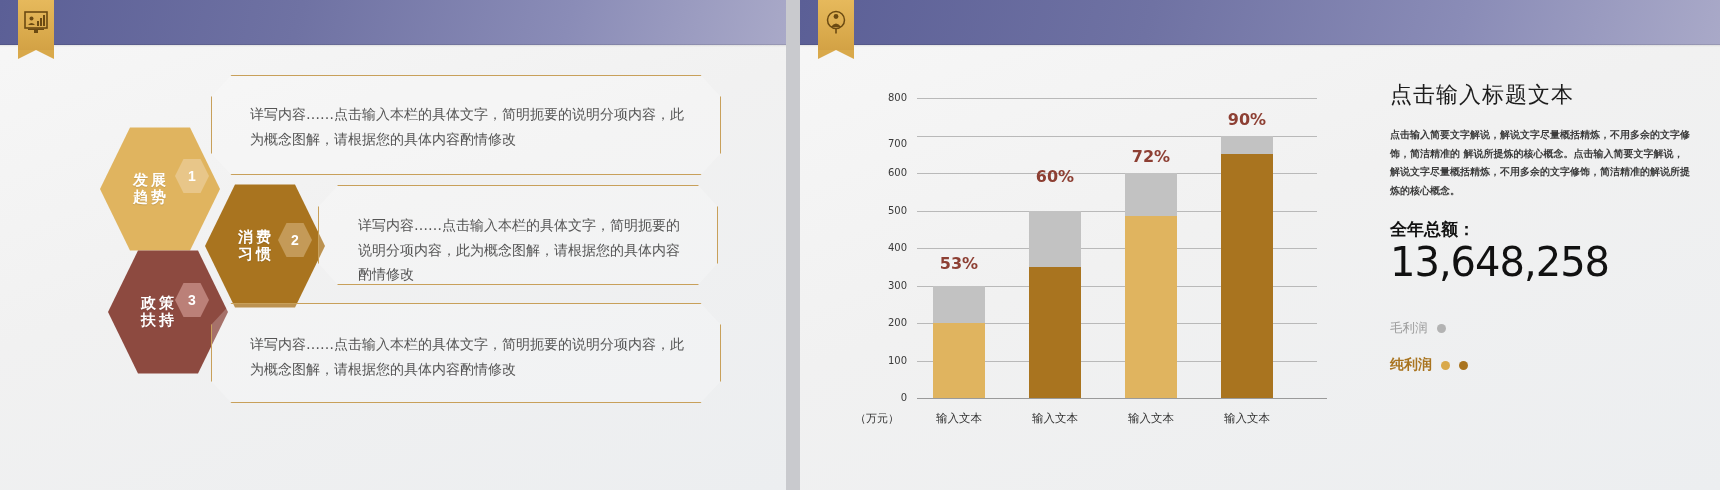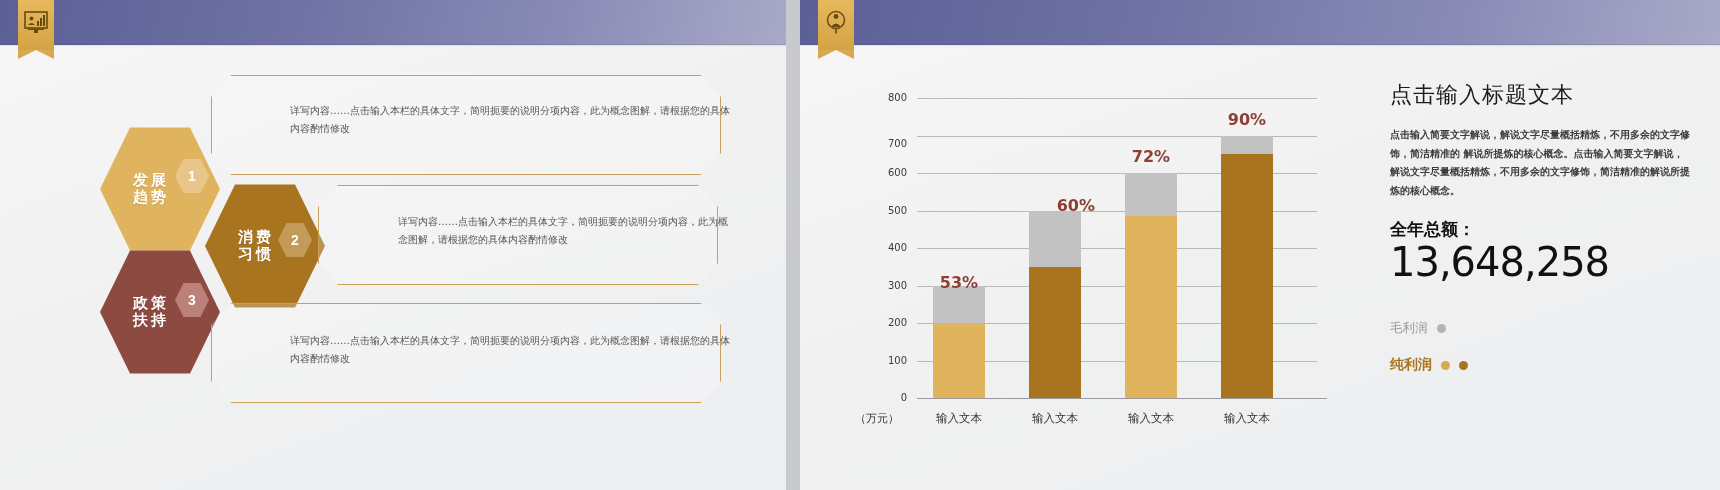--- a/index.html
+++ b/index.html
@@ -65,23 +65,22 @@
 
   
   .callout{
     position:absolute;
     border:1px solid #c8a05a;
     background:rgba(255,255,255,0.22);
     box-sizing:border-box;
   }
   .callout-txt{
     position:absolute;
-    color:#555;font-size:10px;line-height:1.75;
-    font-family:"DejaVu Sans","Liberation Sans",sans-serif;
-    margin-left:40px;
+    color:#555;font-size:14px;line-height:1.75;
+    font-family:"DejaVu Sans","Liberation Sans",sans-serif;
   }
 
   
   #chart-area{position:absolute;left:55px;top:70px;width:500px;height:350px;}
   .grid-line{position:absolute;left:62px;height:1px;background:#b9b9b9;width:400px;}
   .axis-tick-label{
     position:absolute;left:0;width:52px;text-align:right;
     font-size:10px;color:#3a3a3a;
     font-family:"DejaVu Sans","Liberation Sans",sans-serif;
   }
@@ -151,21 +150,21 @@
     <div class="hex" style="left:100px;top:125px;width:120px;height:128px;background:#e0b45f;">
       <div class="hex-label">发展<br>趋势</div>
     </div>
     <div class="badge" style="left:175px;top:158px;width:34px;height:36px;background:#e8c689;">1</div>
 
     <div class="hex" style="left:205px;top:182px;width:120px;height:128px;background:#a9741f;">
       <div class="hex-label">消费<br>习惯</div>
     </div>
     <div class="badge" style="left:278px;top:222px;width:34px;height:36px;background:#c49a58;">2</div>
 
-    <div class="hex" style="left:100px;top:248px;width:120px;height:128px;background:#8d4a40;">
+    <div class="hex" style="left:108px;top:248px;width:120px;height:128px;background:#8d4a40;">
       <div class="hex-label">政策<br>扶持</div>
     </div>
     <div class="badge" style="left:175px;top:282px;width:34px;height:36px;background:#bb8078;">3</div>
 
     <div class="callout" style="left:211px;top:75px;width:510px;height:100px;
                 clip-path:polygon(4% 0,96% 0,100% 22%,100% 78%,96% 100%,4% 100%,0 78%,0 22%);"></div>
     <div class="callout-txt" style="left:250px;top:102px;width:440px;">详写内容……点击输入本栏的具体文字，简明扼要的说明分项内容，此为概念图解，请根据您的具体内容酌情修改</div>
 
     <div class="callout" style="left:318px;top:185px;width:400px;height:100px;
                 clip-path:polygon(5% 0,95% 0,100% 22%,100% 78%,95% 100%,5% 100%,0 78%,0 22%);"></div>
@@ -205,25 +204,25 @@
         <div class="grid-line" style="top: 140.5px;"></div>
         <div class="axis-tick-label" style="top: 134.5px;">500</div>
         <div class="grid-line" style="top: 103px;"></div>
         <div class="axis-tick-label" style="top: 97px;">600</div>
         <div class="grid-line" style="top: 65.5px;"></div>
         <div class="axis-tick-label" style="top: 59.5px; margin-top: 8px;">700</div>
         <div class="grid-line" style="top: 28px;"></div>
         <div class="axis-tick-label" style="top: 22px;">800</div>
         <div class="bar-seg" style="left: 78px; width: 52px; position: absolute; top: 253px; height: 75px; background: rgb(224, 180, 95);"></div>
         <div class="bar-seg" style="left: 78px; width: 52px; position: absolute; top: 215.5px; height: 37.5px; background: rgb(194, 194, 194);"></div>
-        <div class="bar-pct" style="left: 64px; top: 203px;">53%</div>
+        <div class="bar-pct" style="left: 64px; top: 184px;">53%</div>
         <div class="cat-label" style="left: 59px; top: 341px;">输入文本</div>
         <div class="bar-seg" style="left: 174px; width: 52px; position: absolute; top: 196.75px; height: 131.25px; background: rgb(169, 116, 31);"></div>
         <div class="bar-seg" style="left: 174px; width: 52px; position: absolute; top: 140.5px; height: 56.25px; background: rgb(194, 194, 194);"></div>
-        <div class="bar-pct" style="left: 160px; top: 126px; text-align: right;">60%</div>
+        <div class="bar-pct" style="left: 160px; top: 97px;">60%</div>
         <div class="cat-label" style="left: 155px; top: 341px;">输入文本</div>
         <div class="bar-seg" style="left: 270px; width: 52px; position: absolute; top: 146.125px; height: 181.875px; background: rgb(224, 180, 95);"></div>
         <div class="bar-seg" style="left: 270px; width: 52px; position: absolute; top: 103px; height: 43.125px; background: rgb(194, 194, 194);"></div>
         <div class="bar-pct" style="left: 256px; top: 77px;">72%</div>
         <div class="cat-label" style="left: 251px; top: 341px;">输入文本</div>
         <div class="bar-seg" style="left: 366px; width: 52px; position: absolute; top: 84.25px; height: 243.75px; background: rgb(169, 116, 31);"></div>
         <div class="bar-seg" style="left: 366px; width: 52px; position: absolute; top: 65.5px; height: 18.75px; background: rgb(194, 194, 194);"></div>
         <div class="bar-pct" style="left: 352px; top: 39.5px;">90%</div>
         <div class="cat-label" style="left: 347px; top: 341px;">输入文本</div>
         <div class="unit-label" style="left: 0px; top: 341px;">（万元）</div>

